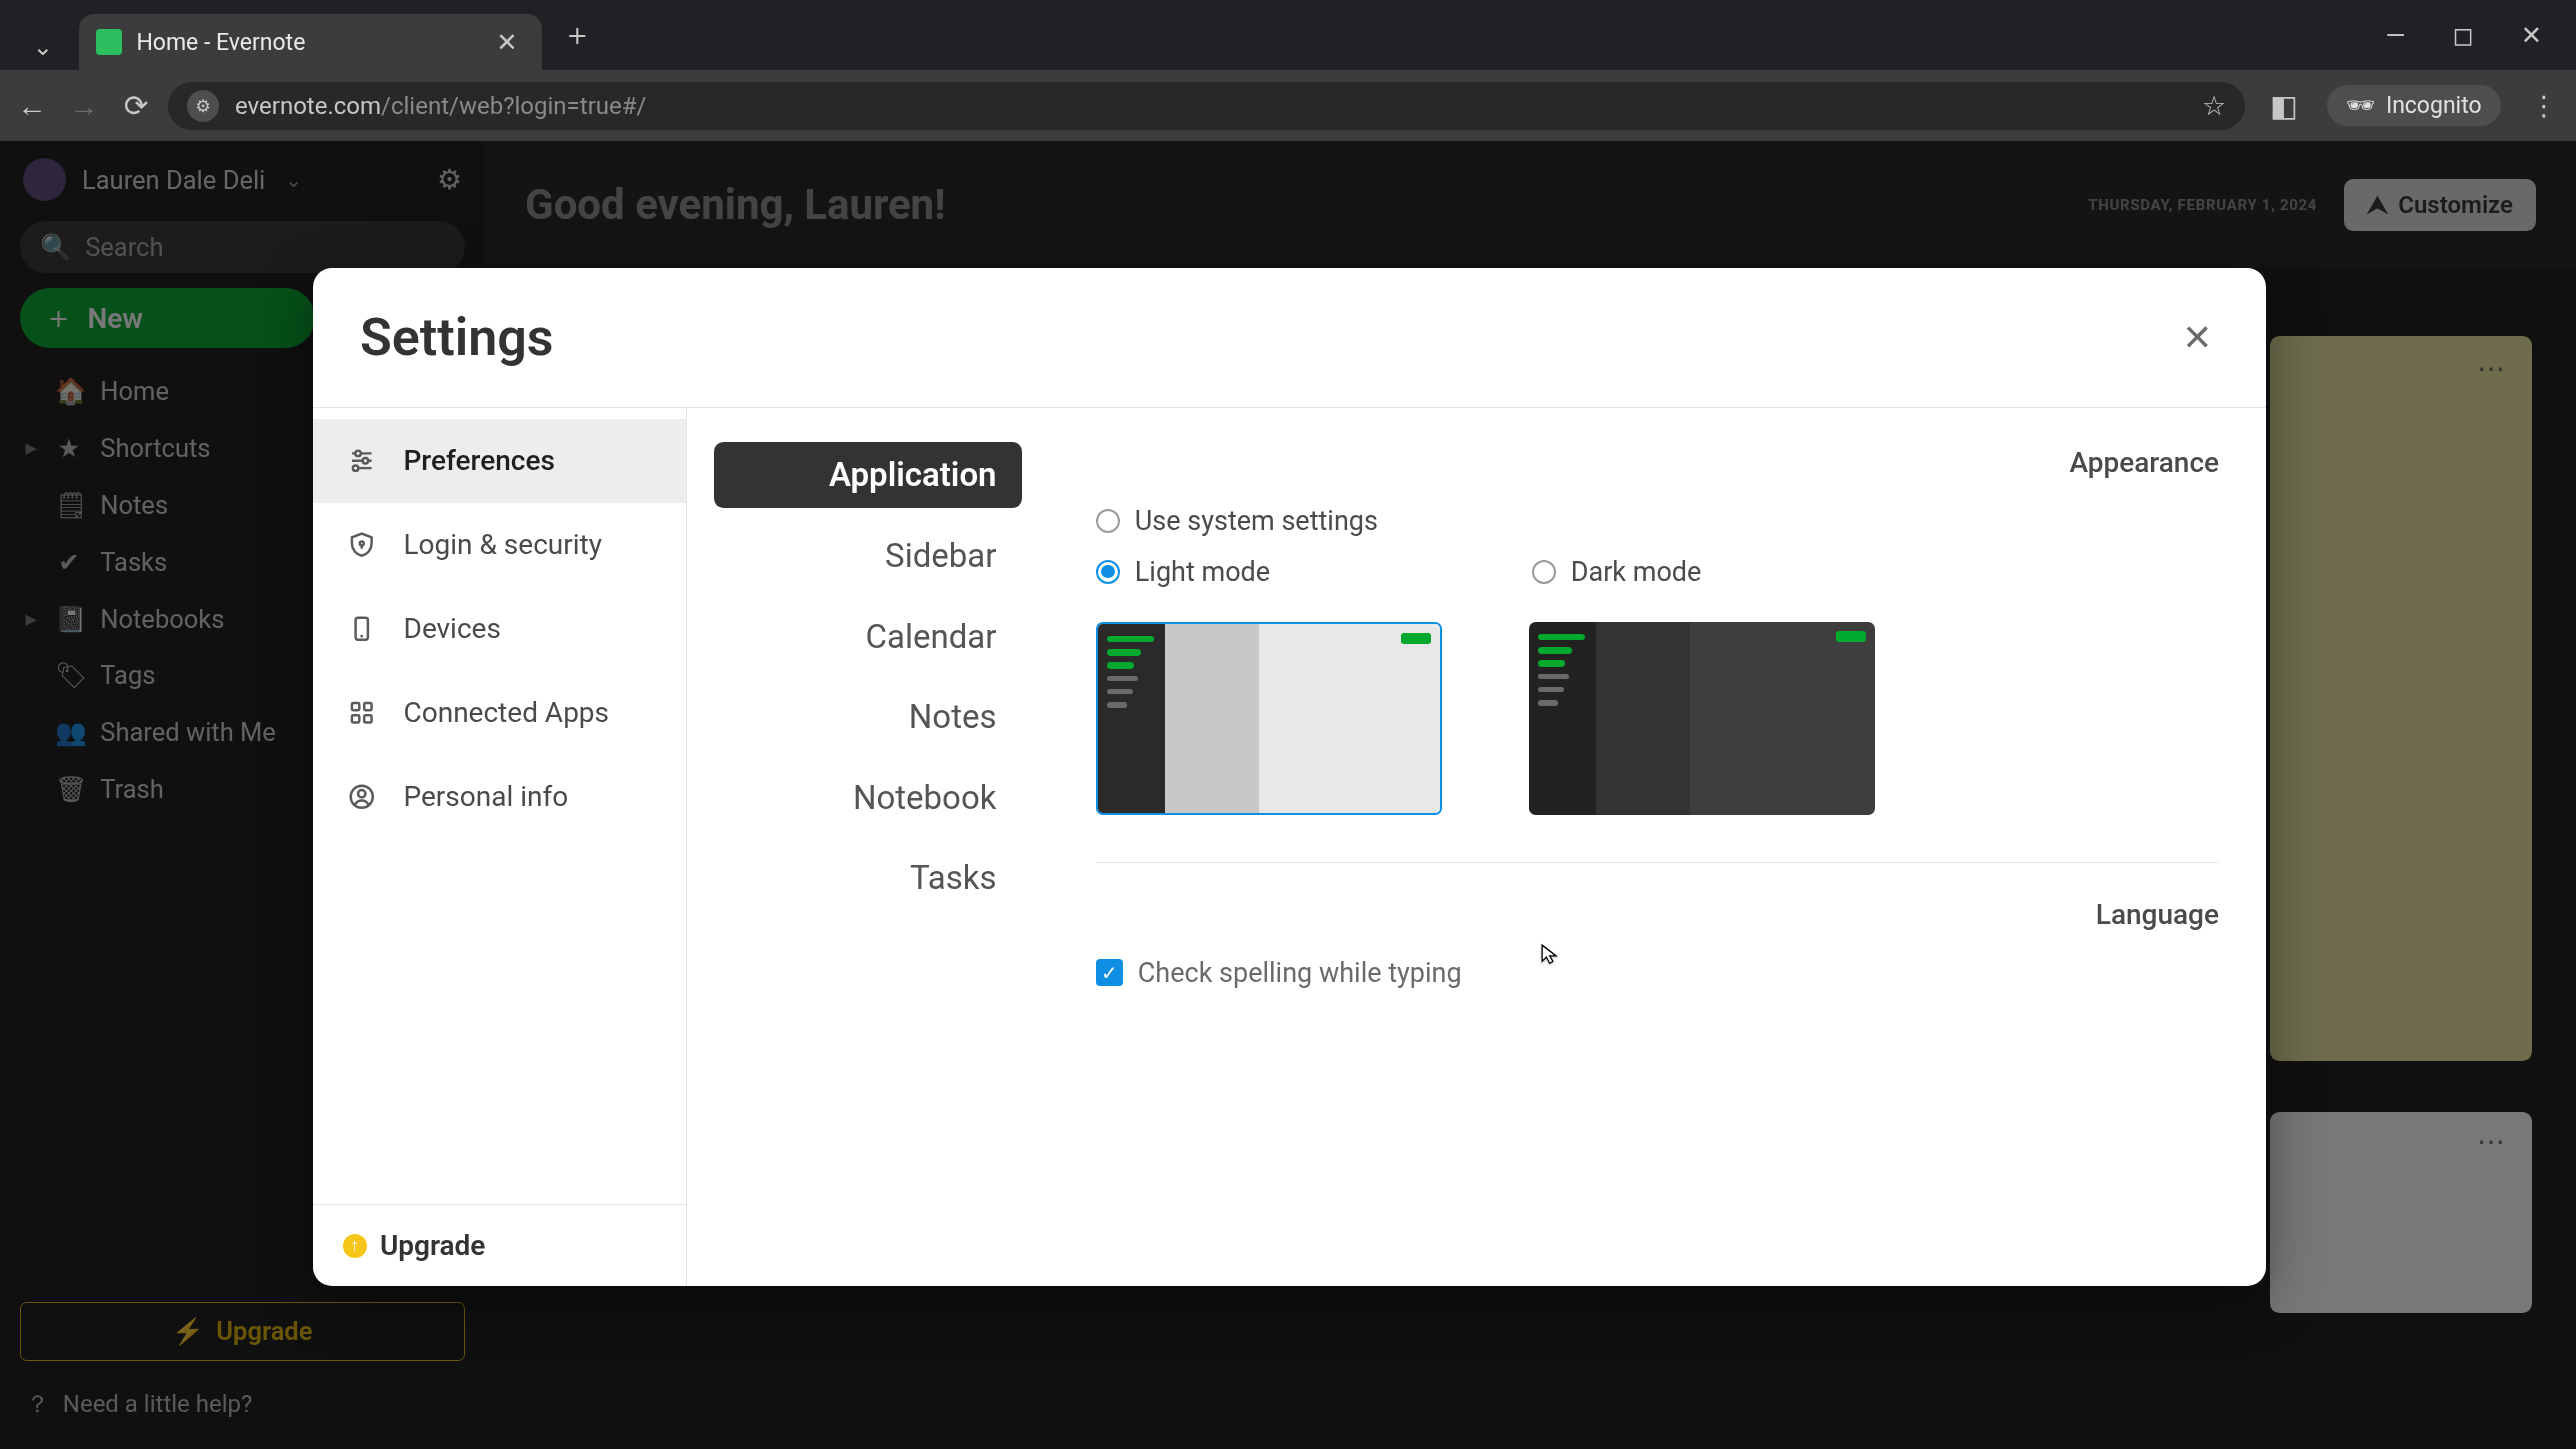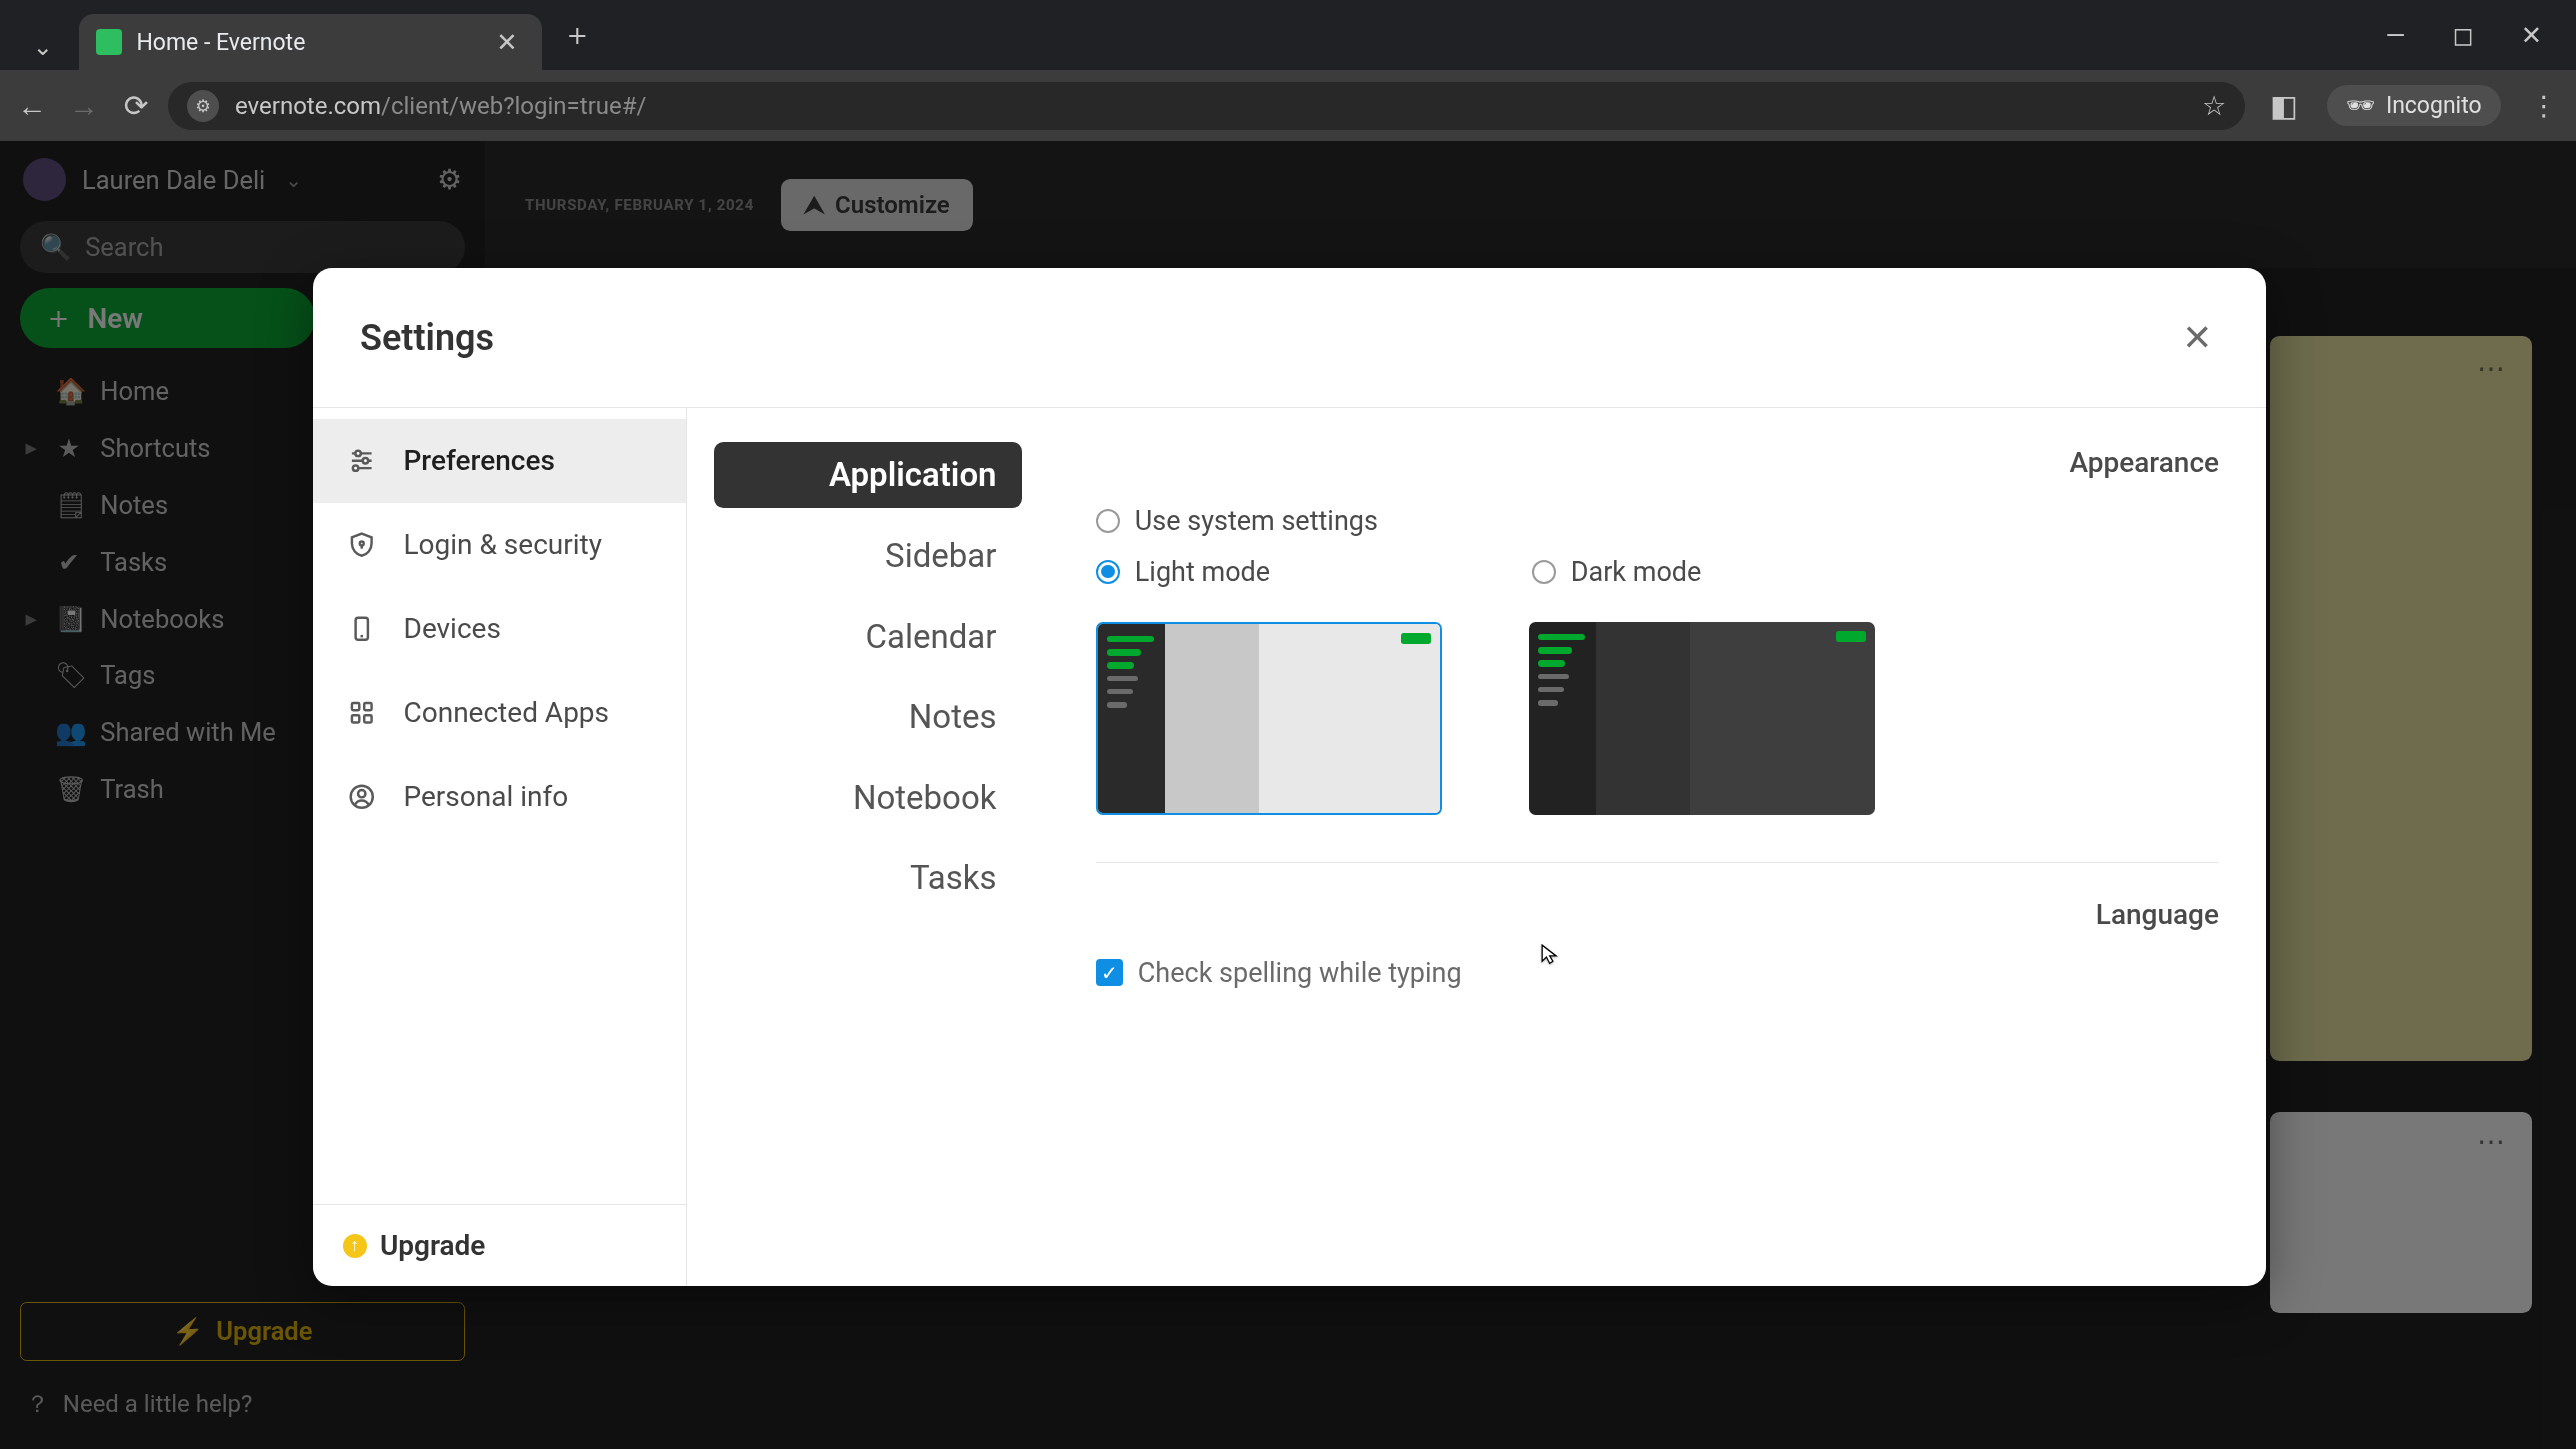--- a/index.html
+++ b/index.html
@@ -61,21 +61,21 @@
   
   .note-card { position:absolute; left:2270px; top:195px; width:262px; height:725px; background:#e9e4a0; border-radius:9.4px; }
   .note-ell { position:absolute; right:27px; top:16px; color:#6a6a5a; font-size:28px; cursor:pointer; }
 
   .second-card { position:absolute; left:2270px; top:971px; width:262px; height:201px; background:#fff; border-radius:9.4px; }
   .second-ell { position:absolute; right:27px; top:13.4px; color:#6a6a6a; font-size:28px; cursor:pointer; }
 
   
   .modal { position:absolute; left:313px; top:127px; width:1953px; height:1018px; background:#fff; border-radius:19px; box-shadow:0 13.4px 54px rgba(0,0,0,0.4); display:flex; flex-direction:column; overflow:hidden; }
   .modal-head { height:140px; display:flex; align-items:center; padding:0 47px; border-bottom:0.7px solid #e5e5e5; }
-  .modal-title { font-size:36px; font-weight:600; color:#333; }
+  .modal-title { font-size:52px; font-weight:600; color:#333; }
   .modal-close { margin-left:auto; font-size:36px; color:#6b6b6b; cursor:pointer; padding:6.7px; }
   .modal-body { flex:1; display:flex;text-align:right; }
 
   
   .set-cats { width:374px; border-right:0.7px solid #e5e5e5; padding-top:10.7px; display:flex; flex-direction:column; }
   .cat { display:flex; align-items:center; gap:23px; padding:23px 29.5px; font-size:28px; color:#4a4a4a; cursor:pointer; }
   .cat.active { background:#ededed; color:#1f1f1f; font-weight:500; }
   .cat .cic { width:38px; height:38px; display:flex; align-items:center; justify-content:center; color:#5a5a5a; font-size:28px; }
   .cat-spacer { flex:1; }
   .cat-upgrade { display:flex; align-items:center; gap:13.4px; padding:24px 29.5px; font-size:28px; color:#333; font-weight:600; border-top:0.7px solid #e5e5e5; cursor:pointer; }
@@ -157,20 +157,21 @@
       <span class="incog-icon">🕶</span>
       <span>Incognito</span>
     </div>
     <span class="dots">⋮</span>
   </div>
 </div>
 
 <div class="app">
 
   <div class="main-head">
+    <span class="greet">Good evening, Lauren!</span>
     <div style="display:flex; align-items:center; gap:27px;">
       <span class="date">THURSDAY, FEBRUARY 1, 2024</span>
       <div class="customize-btn">
         <span>⮝</span>
         <span>Customize</span>
       </div>
     </div>
   </div>
 
   <div class="note-card">

